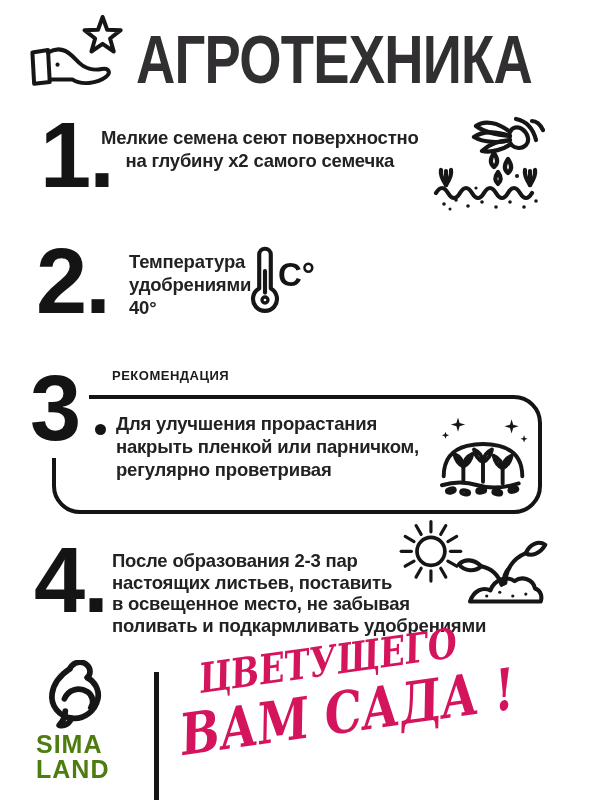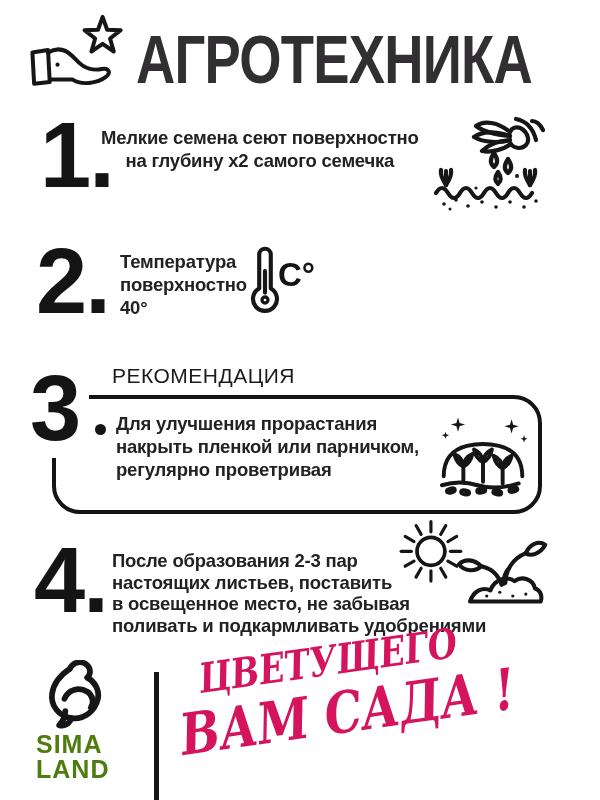--- a/index.html
+++ b/index.html
@@ -24,21 +24,21 @@
     font-size:92px;line-height:92px;font-weight:bold;color:#141414;
     letter-spacing:-2px;white-space:nowrap;
   }
 
   
   .step-text{font-size:18.5px;line-height:23px;font-weight:bold;color:#222;letter-spacing:-0.2px;}
   .step-text div{white-space:nowrap;}
 
   .c-label{font-size:33px;line-height:33px;font-weight:bold;color:#141414;}
 
-  .reco-heading{font-size:21px;line-height:20px;font-weight:normal;letter-spacing:.5px;color:#1b1b1b;white-space:nowrap;}
+  .reco-heading{font-size:13px;line-height:20px;font-weight:bold;letter-spacing:.5px;color:#1b1b1b;white-space:nowrap;}
   .reco-box{
     left:52px;top:395px;width:482px;height:111px;
     border:4px solid #141414;border-radius:28px;z-index:1;background:#fff;
   }
   .num3{left:26px;top:362px;background:#ffffff;z-index:2;padding:0 10px 4px 4px;}
   .bullet{width:11px;height:11px;border-radius:50%;background:#141414;z-index:3;}
 
   
   .brand{
     left:36px;top:732px;font-size:25px;line-height:25px;font-weight:bold;
@@ -106,23 +106,23 @@
           <circle cx="80" cy="88" r="1.8"></circle>
         <circle cx="94" cy="93" r="1.8"></circle>
           <circle cx="106" cy="87" r="1.8"></circle>
         <circle cx="46" cy="74" r="1.6"></circle>
           <circle cx="20" cy="95" r="1.5"></circle>
       </g>
     </svg>
   </div>
 
   <div class="abs step-num" style="left:36px;top:235px;">2.</div>
-  <div class="abs step-text" style="left:120px;top:250px;">
+  <div class="abs step-text" style="left:129px;top:250px;">
     <div>Температура</div>
-    <div>поверхностно</div>
+    <div>удобрениями</div>
     <div>40°</div>
   </div>
   <div class="abs" style="left:246px;top:242px;">
     <svg width="38" height="78" viewBox="0 0 46 92">
       <g class="ic" stroke-width="5">
         <path d="M16,14 a7,7 0 0 1 14,0 v41 a14.5,14.5 0 1 1 -14,0 z"></path>
         <path d="M23,34 V60"></path>
         <circle cx="23" cy="69" r="3.6" stroke-width="4"></circle>
       </g>
     </svg>

